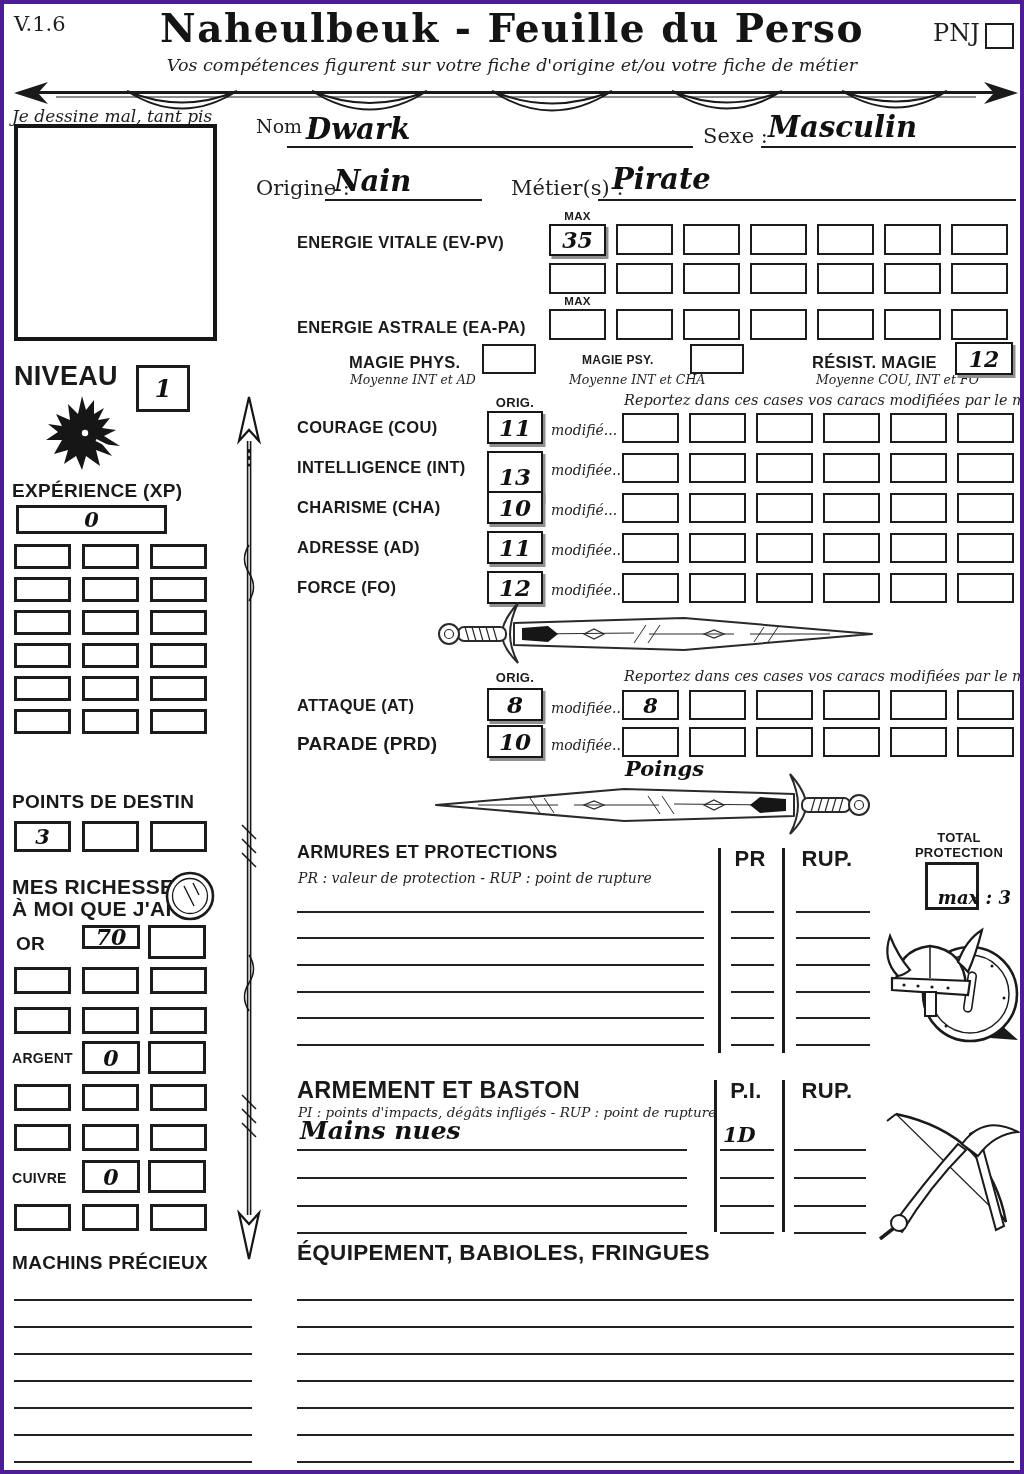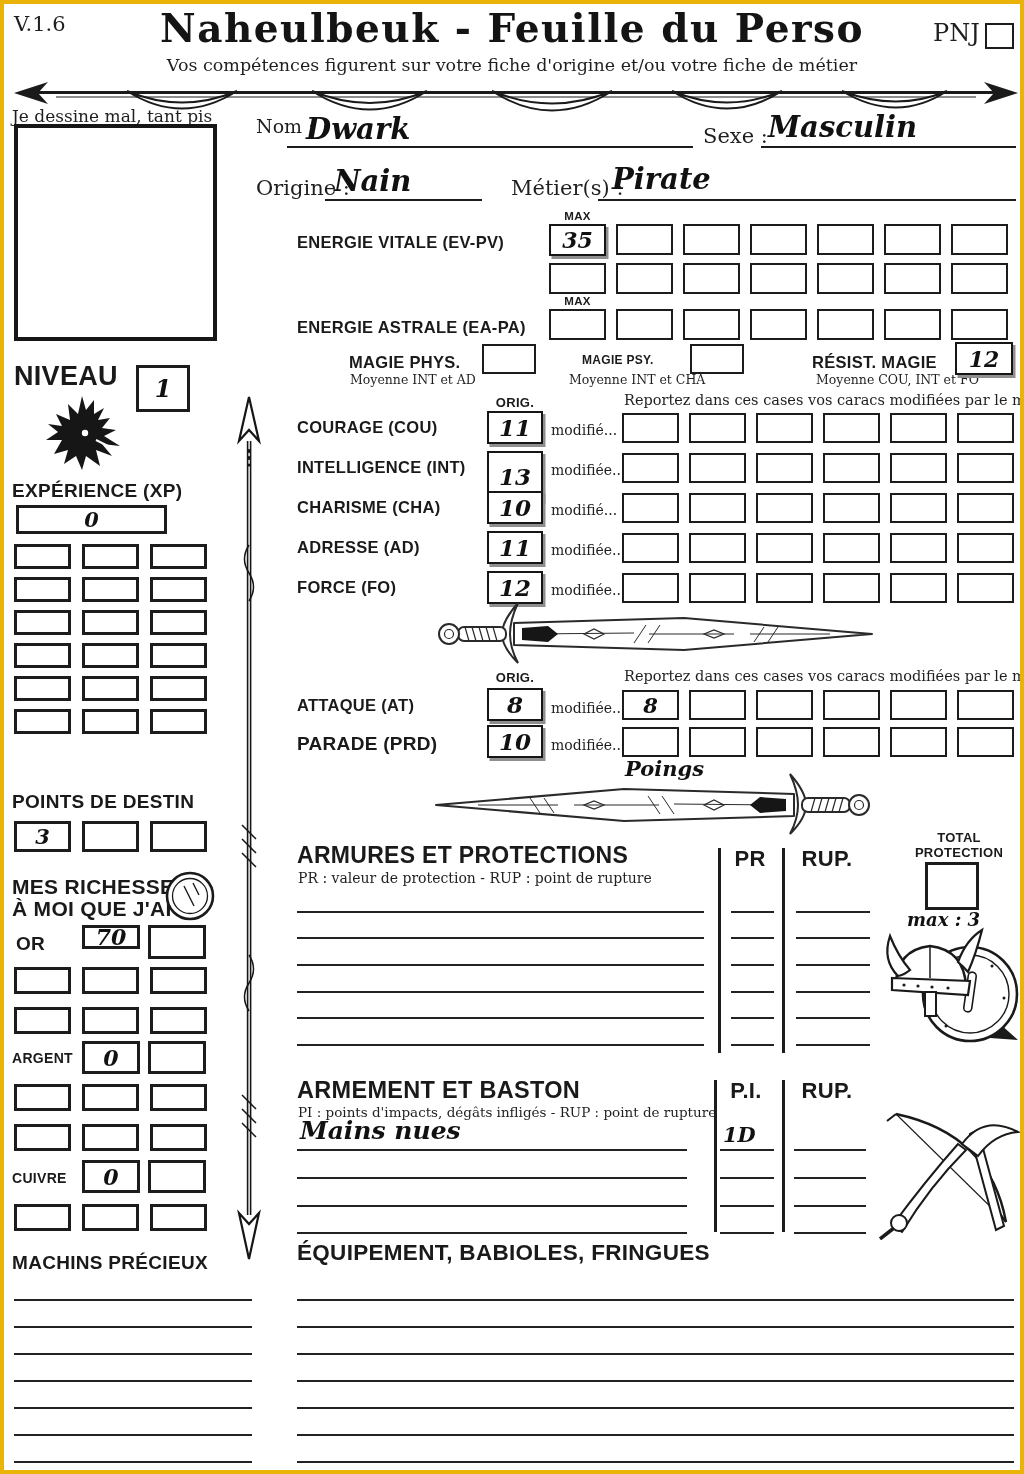--- a/index.html
+++ b/index.html
@@ -1,24 +1,24 @@
 <!DOCTYPE html>
 <html><head>
 <meta charset="utf-8">
 <style>
   *{margin:0;padding:0;box-sizing:border-box}
   html,body{background:#8a8a8a}
   .page{position:relative;width:1024px;height:1474px;margin:0 auto;background:#ffffff;
-        border:4px solid #eab308;overflow:hidden;color:#1a1a1a;
+        border:4px solid #4c1d95;overflow:hidden;color:#1a1a1a;
         font-family:"Liberation Sans",sans-serif}
   .abs{position:absolute}
   .head{font-family:"Liberation Sans",sans-serif;font-weight:700;color:#1a1a1a;
         letter-spacing:.3px;white-space:nowrap}
   .cal{font-family:"DejaVu Serif",serif;color:#1f1f1f;white-space:nowrap}
-  .cali{font-family:"DejaVu Serif",serif;color:#1f1f1f;white-space:nowrap}
+  .cali{font-family:"DejaVu Serif",serif;font-style:italic;color:#1f1f1f;white-space:nowrap}
   .hand{font-family:"DejaVu Serif",serif;font-style:italic;font-weight:700;color:#111;
         white-space:nowrap}
   .title{font-family:"DejaVu Serif",serif;font-weight:700;font-size:39px;
          letter-spacing:1.5px;color:#141414;white-space:nowrap}
   .bx{display:flex;align-items:center;justify-content:center;
       border:2.6px solid #1c1c1c;background:#fff}
   .vbox{display:flex;align-items:center;justify-content:center;background:#fff;
         border:2.8px solid #161616;box-shadow:2.5px 3px 0 #8f8f8f}
   .ul{border-bottom:2.2px solid #1c1c1c}
   .ln{border-bottom:2.6px solid #222}
@@ -261,21 +261,21 @@
     <polygon points="270,33 280,29 290,33 280,37" fill="none" stroke="#2a2a2a" stroke-width="1.2"></polygon>
     <path d="M212,24 L200,42 M226,24 L214,42 M330,26 L320,41 M344,26 L334,41" stroke="#2a2a2a" stroke-width="1"></path>
     <polygon points="88,27 114,25 124,33 114,41 88,39" fill="#161616"></polygon>
     <path d="M84,2 Q68,20 68,33 Q68,46 84,62 Q76,47 76,33 Q76,19 84,2 Z" fill="#fff" stroke="#2a2a2a" stroke-width="2"></path>
     <rect x="24" y="26" width="48" height="14" rx="6" fill="#fff" stroke="#2a2a2a" stroke-width="2"></rect>
     <path d="M31,26 L35,40 M38,26 L42,40 M45,26 L49,40 M52,26 L56,40 M59,26 L63,40" stroke="#2a2a2a" stroke-width="1.2"></path>
     <circle cx="15" cy="33" r="10" fill="#fff" stroke="#2a2a2a" stroke-width="2"></circle>
     <circle cx="15" cy="33" r="4.5" fill="none" stroke="#2a2a2a" stroke-width="1.2"></circle>
   </svg>
 
-  <span class="abs head" style="left:293px;top:838px;font-size:23px">ARMURES ET PROTECTIONS</span>
+  <span class="abs head" style="left:293px;top:838px;font-size:18px">ARMURES ET PROTECTIONS</span>
   <span class="abs cali" style="left:294px;top:866px;font-size:14px">PR : valeur de protection - RUP : point de rupture</span>
   <div class="abs vline" style="left:714px;top:844px;height:205px"></div>
   <div class="abs vline" style="left:778px;top:844px;height:205px"></div>
   <div class="abs head" style="left:714px;top:842px;width:64px;text-align:center;font-size:22px">PR</div>
   <div class="abs head" style="left:782px;top:842px;width:82px;text-align:center;font-size:22px">RUP.</div>
 
   <div class="abs" style="left:293px;top:882px;width:717px">
     <div class="arow">
       <div class="abs ln" style="left:0;bottom:0;width:407px"></div>
       <div class="abs ln" style="left:434px;bottom:0;width:43px"></div>
@@ -304,21 +304,21 @@
       <div class="arow">
       <div class="abs ln" style="left:0;bottom:0;width:407px"></div>
       <div class="abs ln" style="left:434px;bottom:0;width:43px"></div>
       <div class="abs ln" style="left:499px;bottom:0;width:74px"></div>
     </div>
     </div>
 
   <div class="abs head" style="left:903px;top:826px;width:104px;text-align:center;font-size:13px">TOTAL</div>
   <div class="abs head" style="left:903px;top:841px;width:104px;text-align:center;font-size:13px">PROTECTION</div>
   <div class="abs bx" style="left:921px;top:858px;width:54px;height:48px;border-width:3px"></div>
-  <div class="abs hand" style="left:903px;top:905px;width:104px;text-align:left;font-size:18px">max : 3</div>
+  <div class="abs hand" style="left:903px;top:883px;width:104px;text-align:right;font-size:18px">max : 3</div>
 
   <svg class="abs" style="left:876px;top:922px" width="140" height="122" viewBox="0 0 140 122">
     <polygon points="120,98 138,114 110,112" fill="#1a1a1a"></polygon>
     <circle cx="90" cy="68" r="47" fill="#fff" stroke="#1a1a1a" stroke-width="2.6"></circle>
     <circle cx="90" cy="68" r="39" fill="none" stroke="#1a1a1a" stroke-width="1.4"></circle>
     <rect x="86" y="46" width="8" height="40" rx="4" fill="#fff" stroke="#1a1a1a" stroke-width="1.6" transform="rotate(8 90 66)"></rect>
     <circle cx="62" cy="44" r="1.5" fill="#1a1a1a"></circle>
       <circle cx="112" cy="40" r="1.5" fill="#1a1a1a"></circle>
     <circle cx="124" cy="72" r="1.5" fill="#1a1a1a"></circle>
       <circle cx="66" cy="100" r="1.5" fill="#1a1a1a"></circle>

